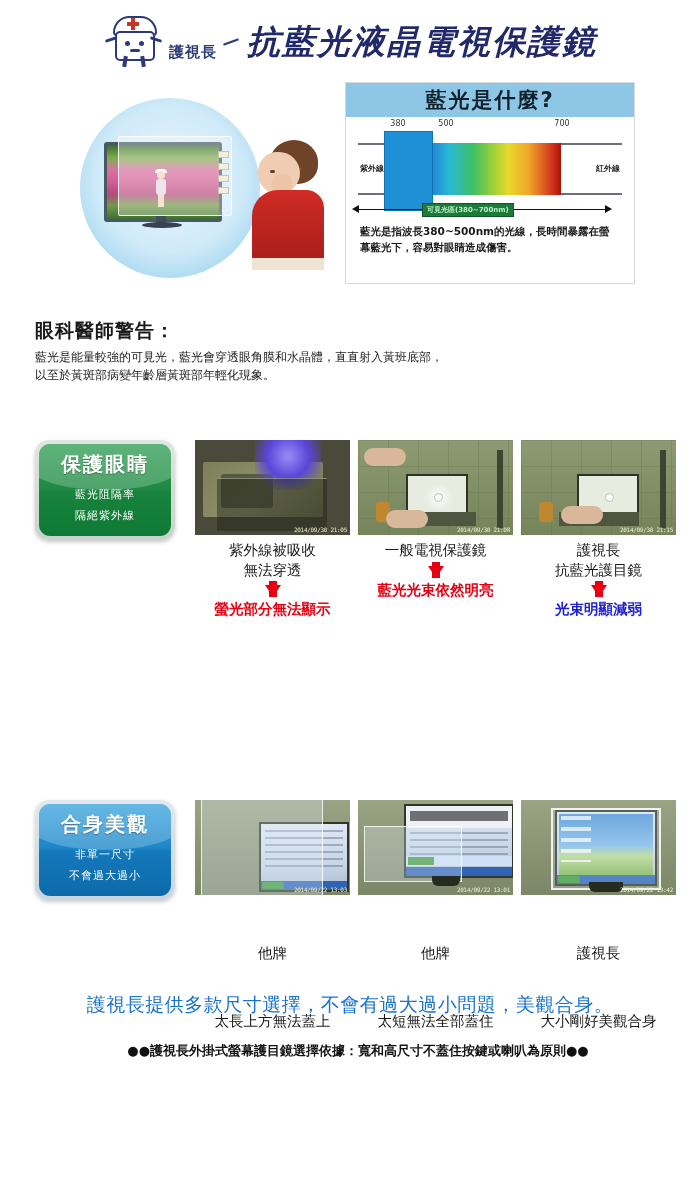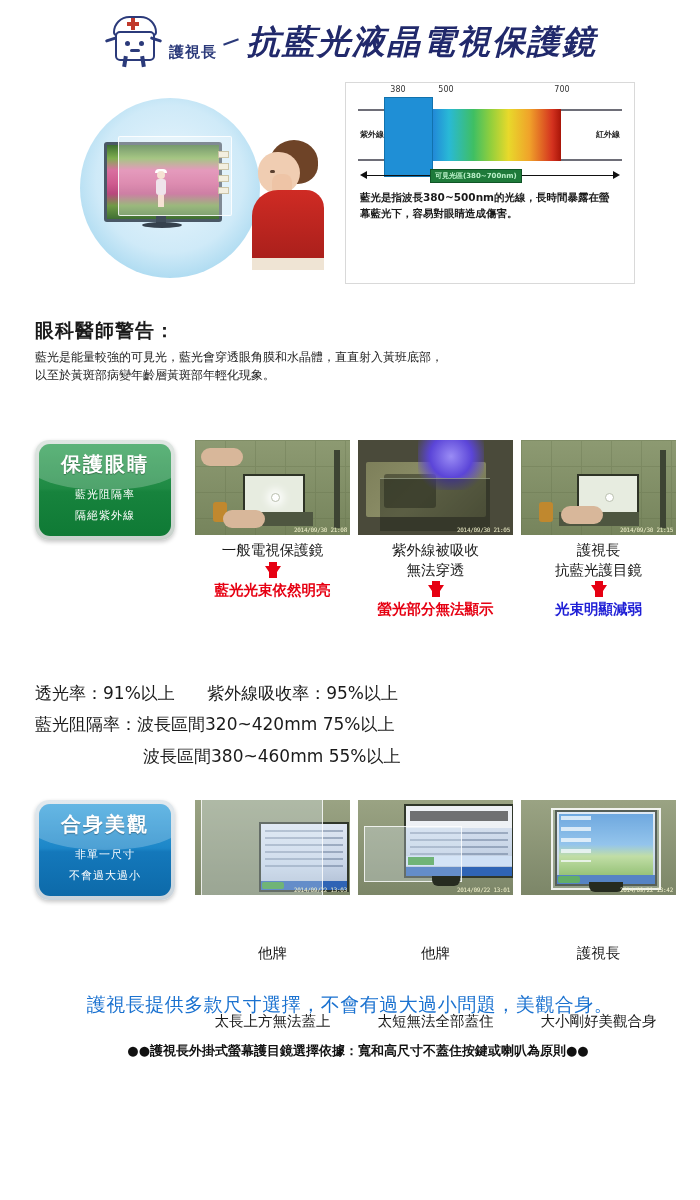--- a/index.html
+++ b/index.html
@@ -118,21 +118,21 @@
     background: linear-gradient(90deg,
       #3b1f8f 0%, #2b39b5 12%, #1f7ad8 24%, #29b9d6 36%,
       #3fbf63 50%, #93cf3c 60%, #e8d92b 70%, #f0a22a 82%, #d4321f 95%, #a81508 100%);
   }
   .blue-band {
     position: absolute; left: 38px; top: 14px; width: 47px; height: 78px;
     background: #1f8fd6; border: 1px solid #1172ad;
   }
   .uv-label { position: absolute; left: 14px; top: 46px; font-size: 8px; font-weight: bold; color: #222; }
   .ir-label { position: absolute; right: 14px; top: 46px; font-size: 8px; font-weight: bold; color: #222; }
-  .visible-row { position: absolute; left: 12px; top: 86px; width: 264px; height: 14px; }
+  .visible-row { position: absolute; left: 4px; top: 86px; width: 264px; height: 14px; }
   .vis-arrow-line { position: absolute; left: 8px; top: 6px; width: 248px; height: 1px; background: #111; }
   .vis-arrow-l, .vis-arrow-r {
     position: absolute; top: 2px; width: 0; height: 0;
     border-top: 4px solid transparent; border-bottom: 4px solid transparent;
   }
   .vis-arrow-l { left: 2px; border-right: 7px solid #111; }
   .vis-arrow-r { right: 2px; border-left: 7px solid #111; }
   .vis-band {
     position: absolute; left: 72px; top: 0; padding: 1px 4px;
     background: #1e7a3a; border: 1px solid #0f5526; color: #b9f0c8;
@@ -331,20 +331,21 @@
         <div class="child-face">
             <div class="child-eye"></div>
           </div>
         <div class="child-hand"></div>
         <div class="child-body"></div>
         <div class="child-table"></div>
       </div>
     </div>
 
     <div class="chart">
+      <div class="chart-title">藍光是什麼?</div>
       <div class="spectrum-area">
         <div class="wl-ticks">
           <div class="wl-tick" style="left:52px">380</div>
           <div class="wl-tick" style="left:100px">500</div>
           <div class="wl-tick" style="left:216px">700</div>
         </div>
         <div class="axis-line top"></div>
         <div class="axis-line bottom"></div>
         <div class="spectrum-bar"></div>
         <div class="blue-band"></div>
@@ -376,20 +377,40 @@
         <div class="badge-title">保護眼睛</div>
         <div class="badge-sub">藍光阻隔率</div>
         <div class="badge-sub second">隔絕紫外線</div>
       </div>
     </div>
 
     <div class="photos">
 
       <div class="photo-col">
         <div class="photo">
+          <div class="p-note-bg"></div>
+          <div class="p-note">
+              <div class="p-note-fig"></div>
+            </div>
+          <div class="p-uv-glow"></div>
+          <div class="p-shield"></div>
+          <div class="photo-stamp">2014/09/30 21:05</div>
+        </div>
+        <div class="cap">
+          <div class="cap-top">紫外線被吸收</div>
+          <div class="cap-top">無法穿透</div>
+          <div class="arrow-wrap">
+              <div class="arrow"></div>
+            </div>
+          <div class="cap-result red">螢光部分無法顯示</div>
+        </div>
+      </div>
+
+      <div class="photo-col">
+        <div class="photo">
           <div class="p-lab">
               <div class="p-lab-tiles"></div>
             </div>
           <div class="p-lab-stand"></div>
           <div class="p-lab-panel">
               <div class="p-lab-dot bright"></div>
             </div>
           <div class="p-lab-hand" style="left:6px; top:8px;"></div>
           <div class="p-lab-lamp"></div>
           <div class="p-lab-base"></div>
@@ -401,40 +422,20 @@
           <div class="cap-top"></div>
           <div class="arrow-wrap">
               <div class="arrow"></div>
             </div>
           <div class="cap-result red">藍光光束依然明亮</div>
         </div>
       </div>
 
       <div class="photo-col">
         <div class="photo">
-          <div class="p-note-bg"></div>
-          <div class="p-note">
-              <div class="p-note-fig"></div>
-            </div>
-          <div class="p-uv-glow"></div>
-          <div class="p-shield"></div>
-          <div class="photo-stamp">2014/09/30 21:05</div>
-        </div>
-        <div class="cap">
-          <div class="cap-top">紫外線被吸收</div>
-          <div class="cap-top">無法穿透</div>
-          <div class="arrow-wrap">
-              <div class="arrow"></div>
-            </div>
-          <div class="cap-result red">螢光部分無法顯示</div>
-        </div>
-      </div>
-
-      <div class="photo-col">
-        <div class="photo">
           <div class="p-lab">
               <div class="p-lab-tiles"></div>
             </div>
           <div class="p-lab-stand"></div>
           <div class="p-lab-panel" style="left:56px">
               <div class="p-lab-dot"></div>
             </div>
           <div class="p-lab-lamp"></div>
           <div class="p-lab-base"></div>
           <div class="p-lab-hand" style="left:40px; top:66px;"></div>
@@ -446,29 +447,20 @@
           <div class="arrow-wrap">
               <div class="arrow"></div>
             </div>
           <div class="cap-result blue">光束明顯減弱</div>
         </div>
       </div>
 
     </div>
   </div>
 
-  <div class="specs">
-    <div>
-      <span>透光率：91%以上</span>
-      &nbsp;&nbsp;&nbsp;&nbsp;
-      <span>紫外線吸收率：95%以上</span>
-    </div>
-    <div>藍光阻隔率：波長區間320~420mm 75%以上</div>
-    <div class="indent">波長區間380~460mm 55%以上</div>
-  </div>
 
   <div class="section section-b">
     <div class="badge blue">
       <div class="badge-inner">
         <div class="badge-gloss"></div>
         <div class="badge-title">合身美觀</div>
         <div class="badge-sub">非單一尺寸</div>
         <div class="badge-sub second">不會過大過小</div>
       </div>
     </div>

